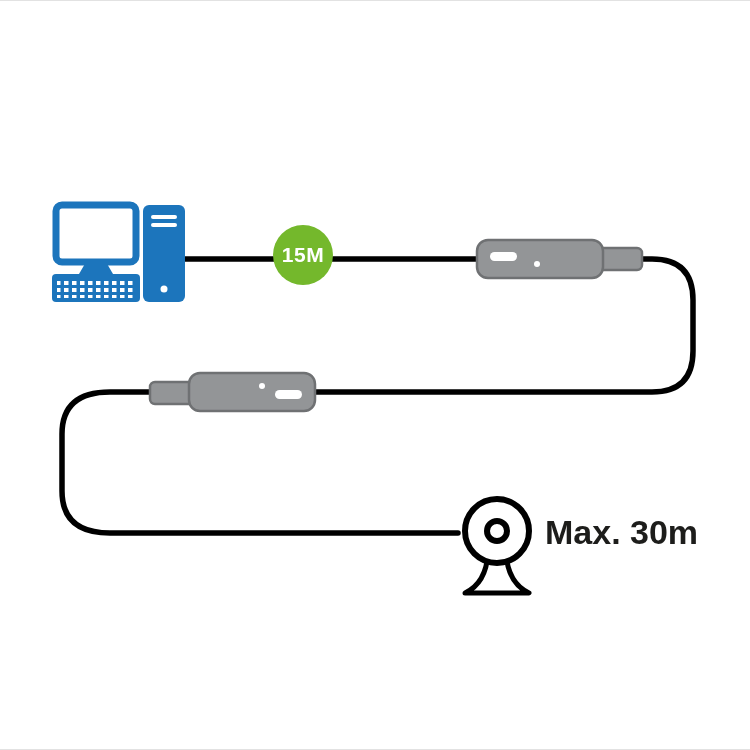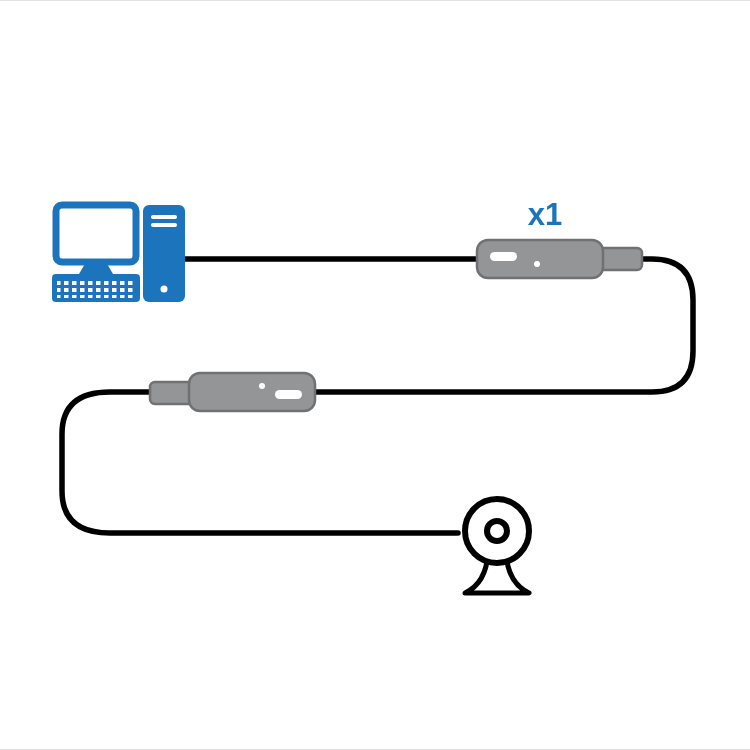--- a/index.html
+++ b/index.html
@@ -101,17 +101,20 @@
       <circle cx="262" cy="385" r="3" fill="#ffffff"></circle>
     </g>
 
     <g>
       <path d="M 465 592 C 482 584 487 568 488 552 L 506 552 C 507 568 512 584 529 592 Z" fill="#ffffff" stroke="#000000" stroke-width="5" stroke-linejoin="round"></path>
       <circle cx="497" cy="530" r="32" fill="#ffffff" stroke="#000000" stroke-width="6"></circle>
       <circle cx="497" cy="530" r="10" fill="#ffffff" stroke="#000000" stroke-width="6"></circle>
     </g>
   </svg>
 
+  <div class="badge">
+    <span>15M</span>
+  </div>
 
-  <div class="count-label" id="extender1-count-label">x1</div>
 
+  <div class="distance-label">Max. 30m</div>
 
 </div>
 
 </body></html>

